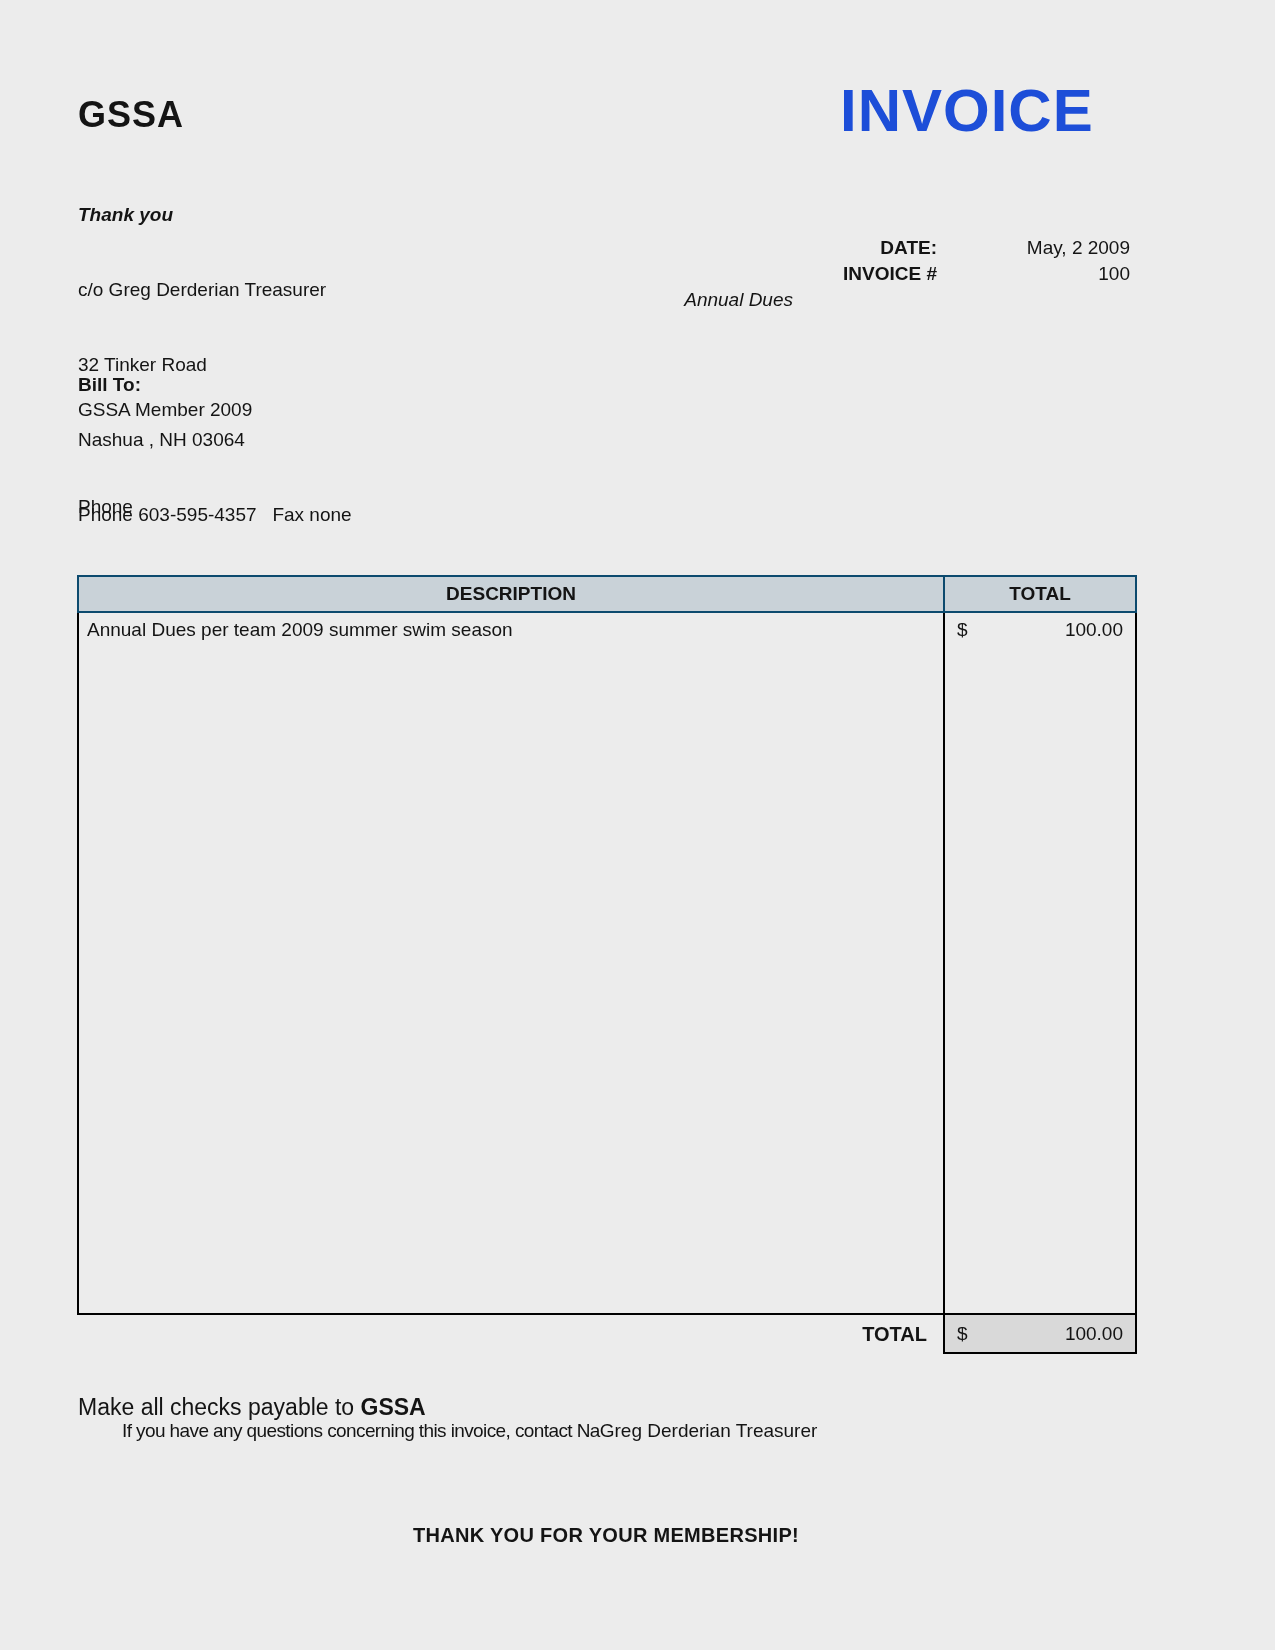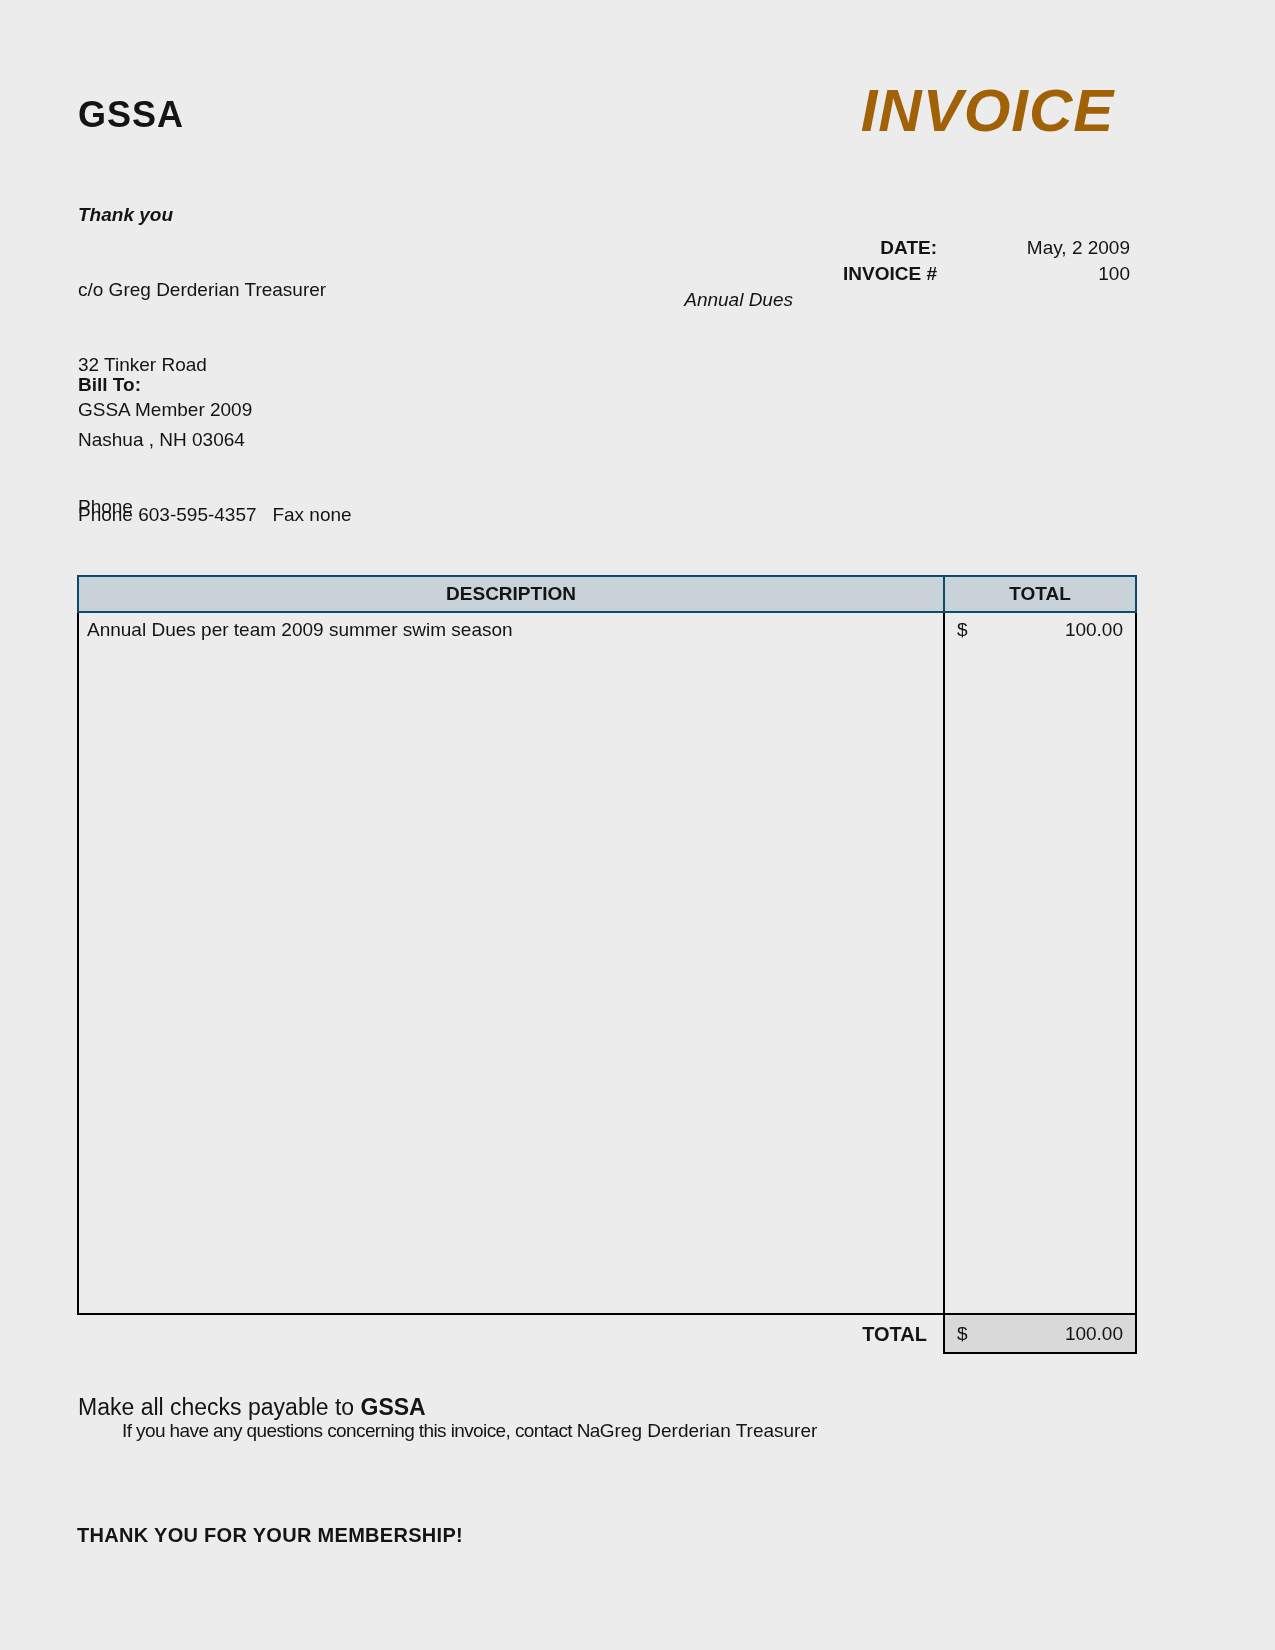--- a/index.html
+++ b/index.html
@@ -4,21 +4,21 @@
 <style>
   html,body{margin:0;padding:0;background:#ececec;}
   .page{
     position:relative;width:1275px;height:1650px;background:#ececec;
     font-family:"Liberation Sans",sans-serif;color:#141414;overflow:hidden;
   }
   .abs{position:absolute;}
   .company{left:78px;top:94px;font-size:36px;font-weight:bold;letter-spacing:1px;}
   .watermark{
     left:840px;top:76px;width:295px;font-size:60px;font-weight:bold;
-    color:#a16207;letter-spacing:1px;text-align:center;white-space:nowrap;font-style:italic;
+    color:#1d4ed8;letter-spacing:1px;text-align:left;white-space:nowrap;
   }
   .sender{left:78px;top:152px;font-size:19px;line-height:25px;white-space:pre;}
   .sender .thanks{font-weight:bold;font-style:italic;}
   .meta{left:600px;top:203px;width:530px;font-size:19px;line-height:26px;margin-top:32px;}
   .meta-row{display:flex;}
   .meta-label{width:337px;text-align:right;font-weight:bold;white-space:pre;}
   .meta-value{width:193px;text-align:right;white-space:pre;}
   .italic{font-style:italic;}
   .billto{left:78px;top:372px;font-size:19px;line-height:25px;}
   .billto .bt-label{font-weight:bold;}
@@ -37,21 +37,21 @@
     border:2px solid #000;height:688px;vertical-align:top;padding:6px 8px;
   }
   .amt-wrap{display:flex;justify-content:space-between;align-items:flex-start;padding:0 4px;}
   td.total-spacer{border:none;text-align:right;font-weight:bold;font-size:20px;
     vertical-align:middle;padding-right:16px;height:36px;}
   td.total-amt{border:2px solid #000;background:#d9d9d9;vertical-align:middle;padding:6px 8px;}
   .footer1{left:78px;top:1394px;font-size:23px;}
   .footer1 b{font-weight:bold;}
   .footer2{left:78px;top:1420px;font-size:19px;white-space:nowrap;}
   .condensed{letter-spacing:-0.6px;margin-left:44px;}
-  .closing{left:77px;top:1524px;width:1058px;text-align:left;
+  .closing{left:77px;top:1524px;width:1058px;text-align:center;
     font-size:20px;font-weight:bold;letter-spacing:0.3px;}
 </style>
 </head>
 <body>
 
 <div class="page">
 
   <div class="abs company">GSSA</div>
 
   <div class="abs watermark">INVOICE</div>

